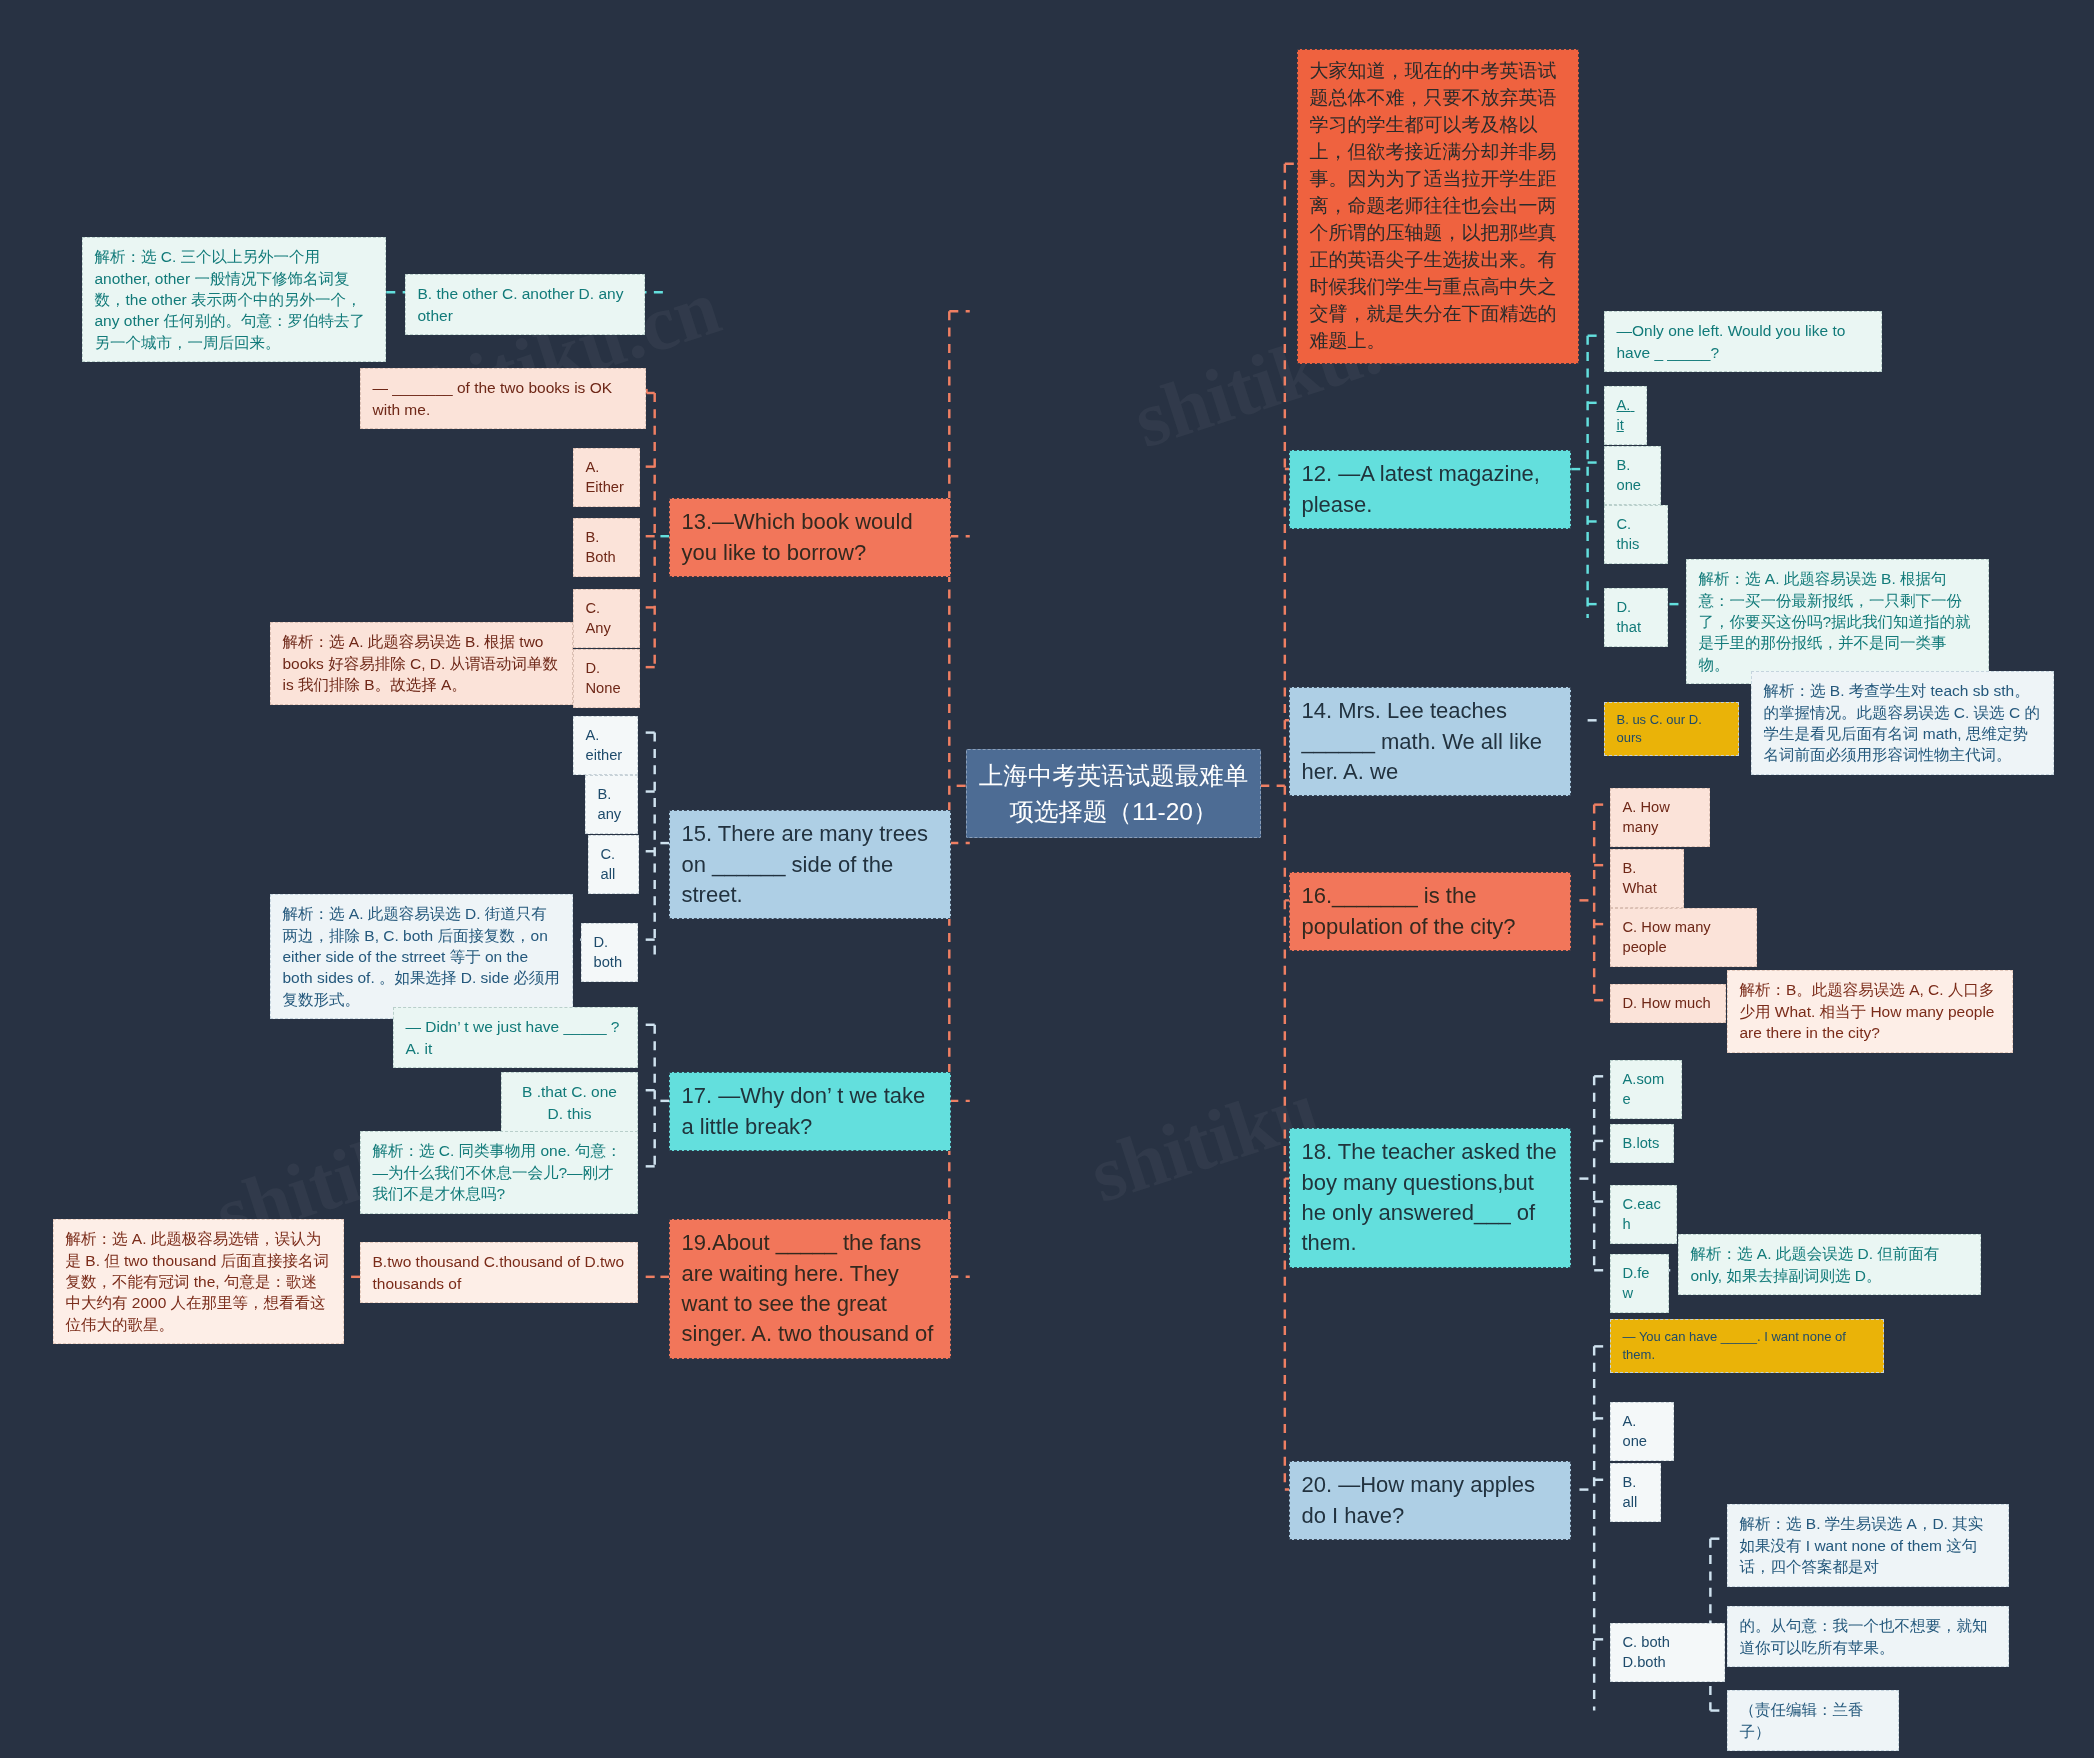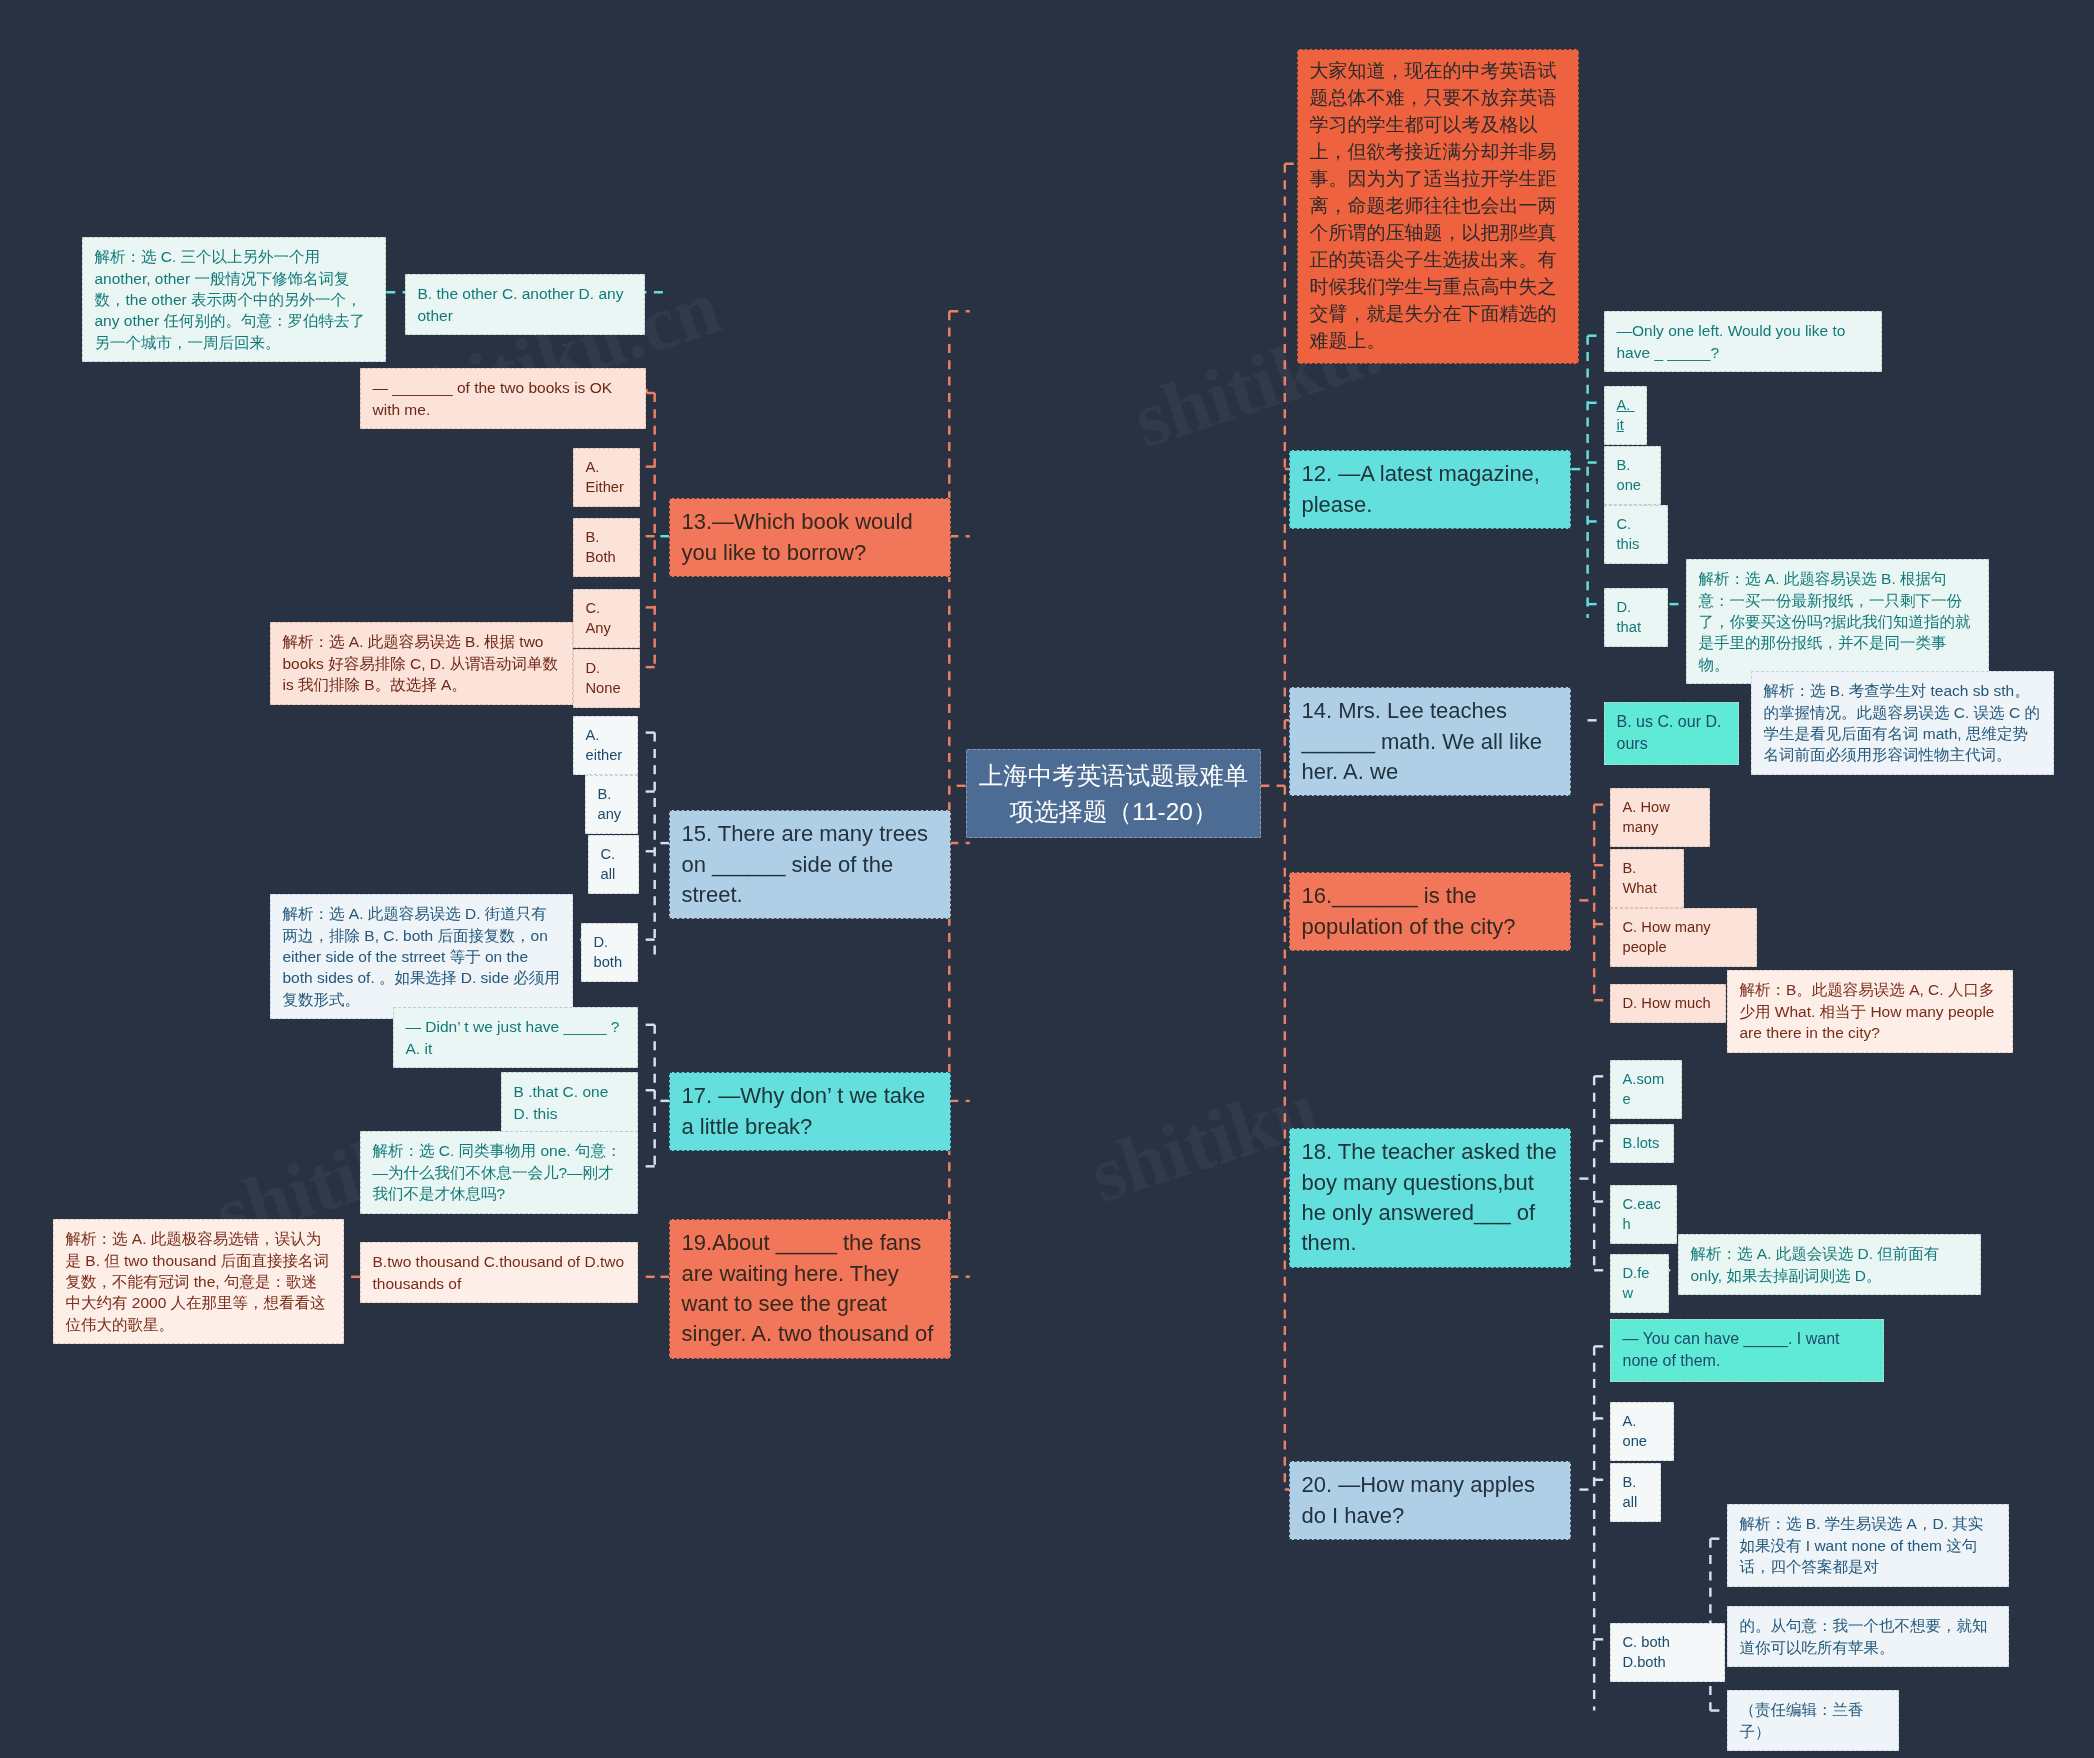--- a/index.html
+++ b/index.html
@@ -28,21 +28,21 @@
   }
   .n-orange{background:#ef623f;color:#2b2b2b;font-size:22px;border-color:rgba(40,50,67,.85);}
   .n-orange-d{background:#f2765a;color:#33291f;font-size:22px;border-color:rgba(40,50,67,.85);}
   .n-cyan{background:#63dfdd;color:#20343c;font-size:22px;border-color:rgba(40,50,67,.85);}
   .n-blue{background:#aecfe5;color:#22323f;font-size:22px;border-color:rgba(40,50,67,.85);}
 
   .n-mint{background:#eaf6f3;color:#117a79;font-size:15.5px;border-color:#b9cfcb;}
   .n-mint-sm{background:#eaf6f3;color:#117a79;font-size:14.7px;border-color:#b9cfcb;}
   .n-peach{background:#fbe3d9;color:#6e2717;font-size:15.5px;border-color:#dcc0b4;}
   .n-peach-sm{background:#fbe3d9;color:#6e2717;font-size:14.7px;border-color:#dcc0b4;}
-  .n-white{background:#5eead4;color:#1e4b6b;font-size:16px;border-color:#c7d2d8;}
+  .n-white{background:#eab308;color:#1e4b6b;font-size:13px;border-color:#c7d2d8;}
   .n-white-sm{background:#f4f8f9;color:#1e4b6b;font-size:14.7px;border-color:#c7d2d8;}
   .n-paleblue{background:#eef4f7;color:#24587c;font-size:15.5px;border-color:#c5d4de;}
   .n-palepink{background:#fdeee7;color:#7a2b19;font-size:15.5px;border-color:#e4cabd;}
 
   .wm{
     position:absolute;color:rgba(255,255,255,0.045);
     font-size:79px;font-weight:bold;font-family:"Liberation Serif",serif;
     transform:rotate(-18deg);pointer-events:none;user-select:none;
   }
 </style>
@@ -166,21 +166,21 @@
 
   <div class="node n-blue" style="left:669px;top:810px;width:282px;">15. There are many trees on ______ side of the street.</div>
   <div class="node n-white-sm" style="left:573px;top:716px;width:65px;">A. either</div>
   <div class="node n-white-sm" style="left:585px;top:775px;width:53px;">B. any</div>
   <div class="node n-white-sm" style="left:588px;top:835px;width:51px;">C. all</div>
   <div class="node n-white-sm" style="left:581px;top:923px;width:57px;">D. both</div>
   <div class="node n-paleblue" style="left:270px;top:894px;width:303px;">解析：选 A. 此题容易误选 D. 街道只有两边，排除 B, C. both 后面接复数，on either side of the strreet 等于 on the both sides of. 。如果选择 D. side 必须用复数形式。</div>
 
   <div class="node n-cyan" style="left:669px;top:1072px;width:282px;">17. —Why don’ t we take a little break?</div>
   <div class="node n-mint" style="left:393px;top:1007px;width:245px;">— Didn’ t we just have _____ ? A. it</div>
-  <div class="node n-mint" style="left:501px;top:1072px;width:137px;">B .that C. one D. this</div>
+  <div class="node n-mint" style="left:501px;top:1072px;width:137px;text-align:center;">B .that C. one D. this</div>
   <div class="node n-mint" style="left:360px;top:1131px;width:278px;">解析：选 C. 同类事物用 one. 句意：—为什么我们不休息一会儿?—刚才我们不是才休息吗?</div>
 
   <div class="node n-orange-d" style="left:669px;top:1219px;width:282px;">19.About _____ the fans are waiting here. They want to see the great singer. A. two thousand of</div>
   <div class="node n-palepink" style="left:360px;top:1242px;width:278px;">B.two thousand C.thousand of D.two thousands of</div>
   <div class="node n-palepink" style="left:53px;top:1219px;width:291px;">解析：选 A. 此题极容易选错，误认为是 B. 但 two thousand 后面直接接名词复数，不能有冠词 the, 句意是：歌迷中大约有 2000 人在那里等，想看看这位伟大的歌星。</div>
 
   <div class="node n-cyan" style="left:1289px;top:450px;width:282px;">12. —A latest magazine, please.</div>
   <div class="node n-mint" style="left:1604px;top:311px;width:278px;">—Only one left. Would you like to have _ _____?</div>
   <div class="node n-mint-sm" style="left:1604px;top:386px;width:43px;text-decoration:underline;">A. it</div>
   <div class="node n-mint-sm" style="left:1604px;top:446px;width:57px;">B. one</div>

